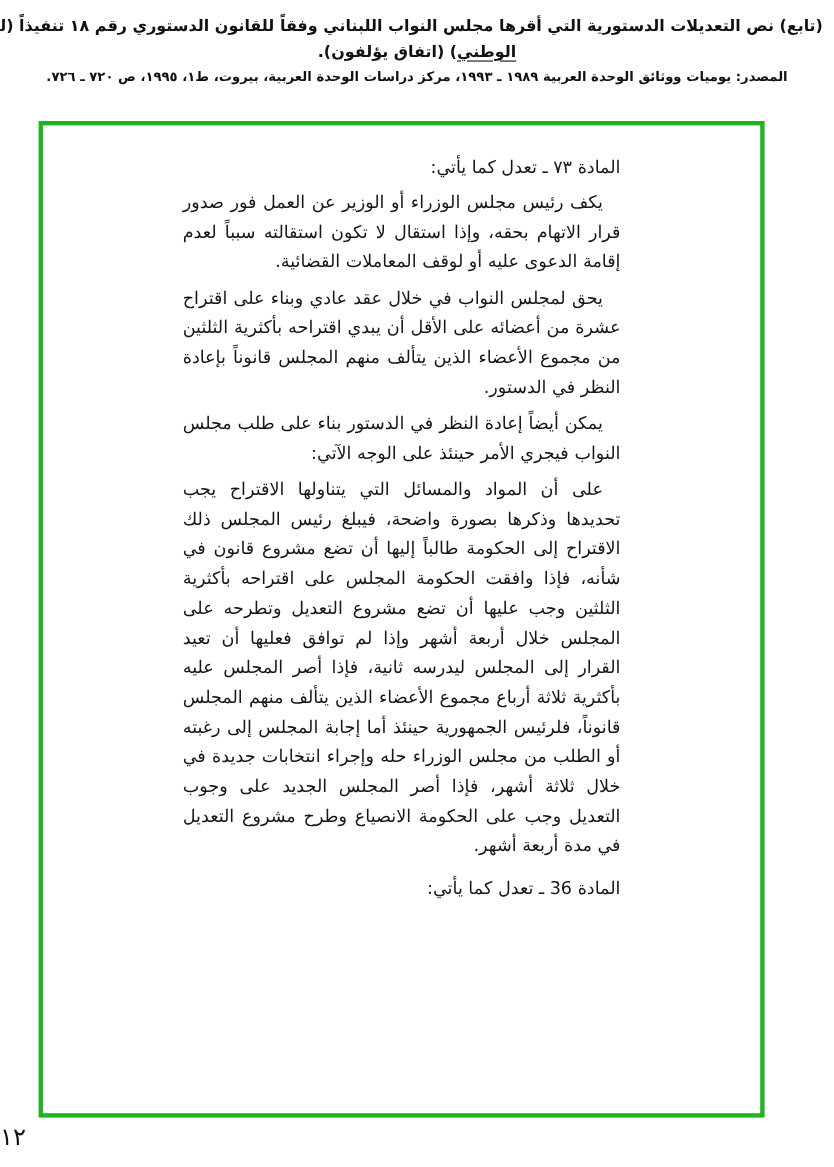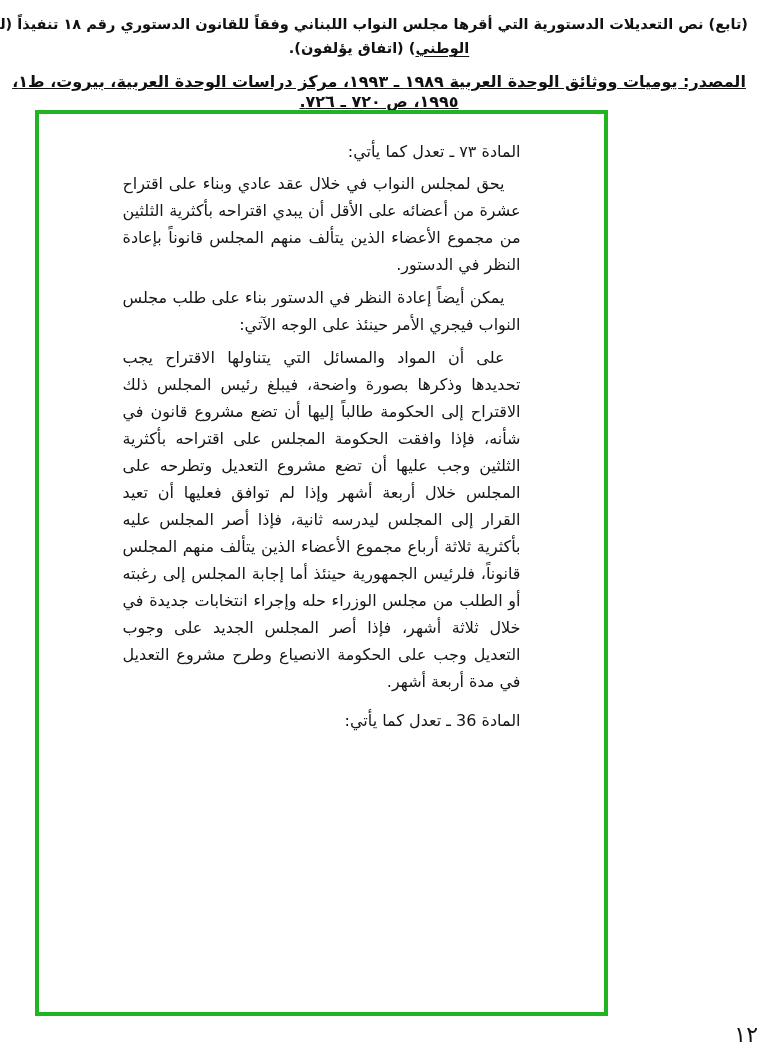--- a/index.html
+++ b/index.html
@@ -31,32 +31,31 @@
   .header-line2 {
     font-size: 14.5px;
     line-height: 24px;
   }
   .underlined {
     text-decoration: underline;
     text-underline-offset: 3px;
     text-align: right;
   }
   .source-line {
-    margin-top: 12px;
-    font-size: 16px;
+    margin-top: 0;
+    font-size: 12px;
     line-height: 20px;
     font-weight: bold;
     color: #111;
-    text-decoration: underline;
   }
   .green-box {
     position: absolute;
     top: 110px;
     left: 35px;
-    width: 573px;
+    width: 660px;
     height: 906px;
     border: 4px solid #22b322;
     box-sizing: border-box;
     overflow: hidden;
     background: #ffffff;
   }
   .text-col {
     width: 398px;
     margin: 24px auto 0 auto;
     font-size: 16px;
@@ -74,21 +73,21 @@
   }
   .body-para {
     margin: 0 0 6px 0;
     text-indent: 16px;
   }
   .page-number {
     position: absolute;
     top: 1022px;
     left: 0;
     width: 758px;
-    text-align: right;
+    text-align: left;
     font-size: 22px;
     color: #111;
     letter-spacing: 2px;
   }
 </style>
 </head>
 <body>
 
 <div class="page">
 
@@ -98,20 +97,21 @@
       <span class="underlined">الوطني</span><span>) (اتفاق يؤلفون).</span>
     </div>
     <div class="source-line">المصدر: يوميات ووثائق الوحدة العربية ١٩٨٩ ـ ١٩٩٣، مركز دراسات الوحدة العربية، بيروت، ط١، ١٩٩٥، ص ٧٢٠ ـ ٧٢٦.</div>
   </div>
 
   <div class="green-box">
     <div class="text-col">
 
       <p class="art-heading first">المادة ٧٣ ـ تعدل كما يأتي:</p>
 
+      <p class="body-para">يكف رئيس مجلس الوزراء أو الوزير عن العمل فور صدور قرار الاتهام بحقه، وإذا استقال لا تكون استقالته سبباً لعدم إقامة الدعوى عليه أو لوقف المعاملات القضائية.</p>
 
 
       <p class="body-para">يحق لمجلس النواب في خلال عقد عادي وبناء على اقتراح عشرة من أعضائه على الأقل أن يبدي اقتراحه بأكثرية الثلثين من مجموع الأعضاء الذين يتألف منهم المجلس قانوناً بإعادة النظر في الدستور.</p>
 
       <p class="body-para">يمكن أيضاً إعادة النظر في الدستور بناء على طلب مجلس النواب فيجري الأمر حينئذ على الوجه الآتي:</p>
 
       <p class="body-para">على أن المواد والمسائل التي يتناولها الاقتراح يجب تحديدها وذكرها بصورة واضحة، فيبلغ رئيس المجلس ذلك الاقتراح إلى الحكومة طالباً إليها أن تضع مشروع قانون في شأنه، فإذا وافقت الحكومة المجلس على اقتراحه بأكثرية الثلثين وجب عليها أن تضع مشروع التعديل وتطرحه على المجلس خلال أربعة أشهر وإذا لم توافق فعليها أن تعيد القرار إلى المجلس ليدرسه ثانية، فإذا أصر المجلس عليه بأكثرية ثلاثة أرباع مجموع الأعضاء الذين يتألف منهم المجلس قانوناً، فلرئيس الجمهورية حينئذ أما إجابة المجلس إلى رغبته أو الطلب من مجلس الوزراء حله وإجراء انتخابات جديدة في خلال ثلاثة أشهر، فإذا أصر المجلس الجديد على وجوب التعديل وجب على الحكومة الانصياع وطرح مشروع التعديل في مدة أربعة أشهر.</p>
 
       <p class="art-heading">المادة 36 ـ تعدل كما يأتي:</p>
 

